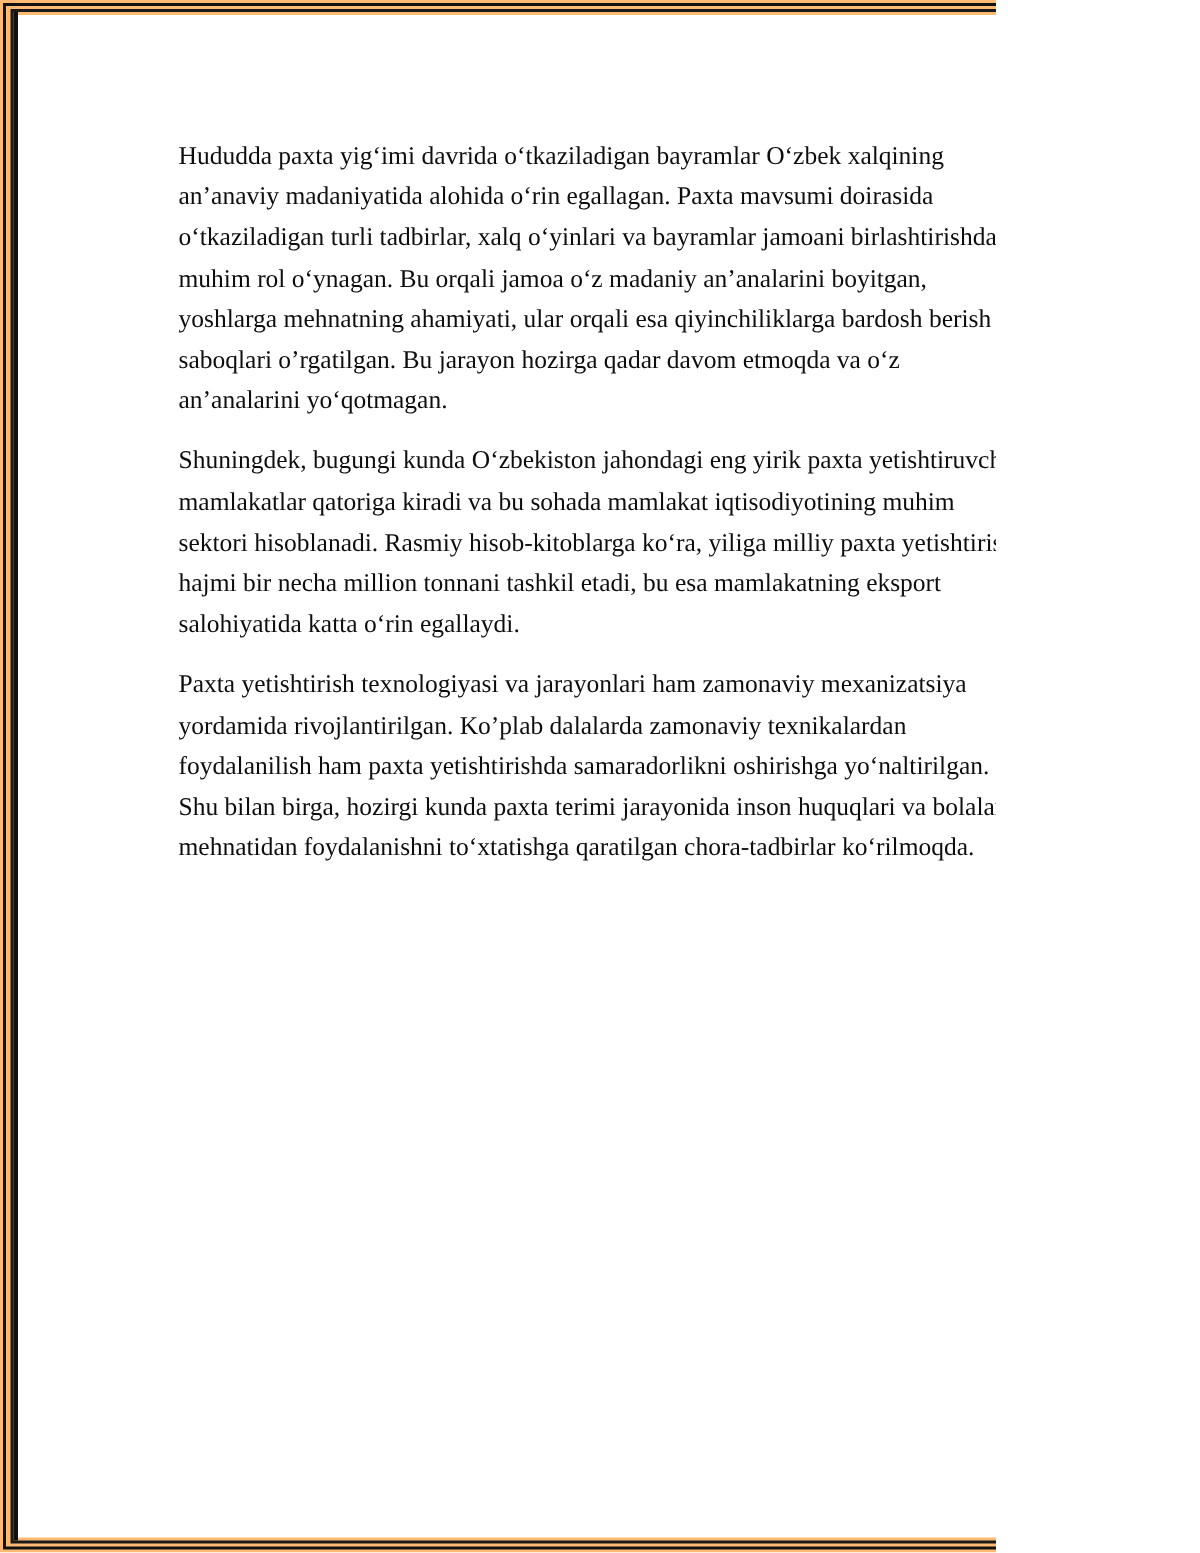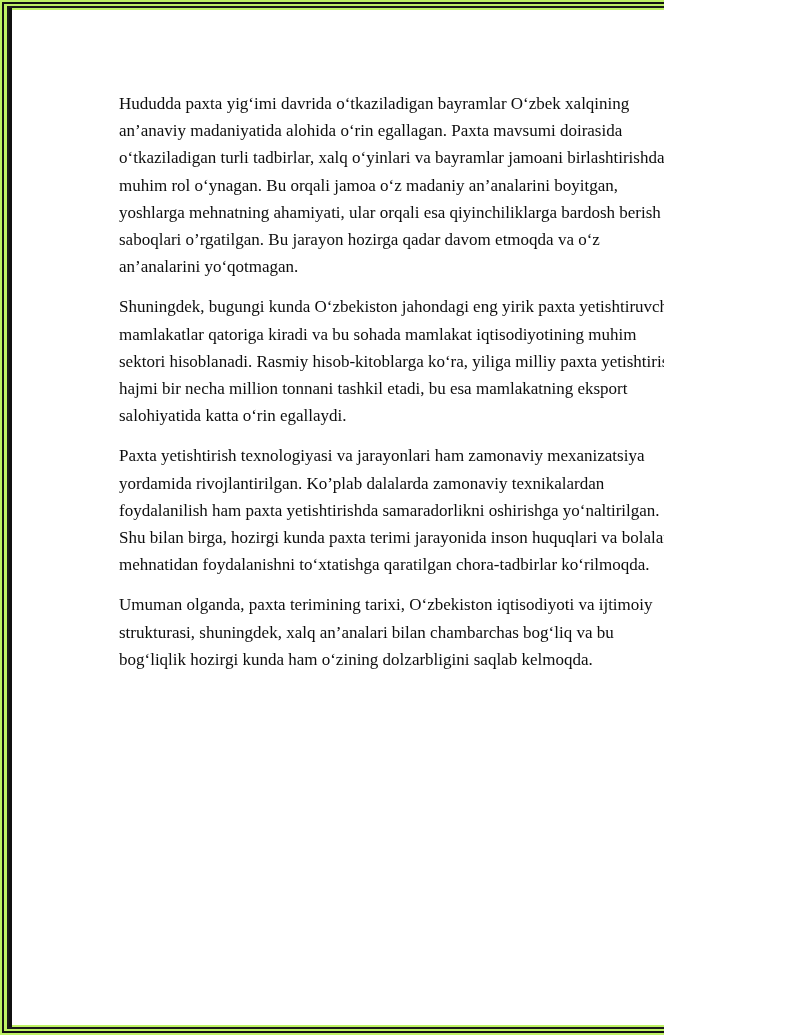--- a/index.html
+++ b/index.html
@@ -6,21 +6,21 @@
   html, body {
     margin: 0;
     padding: 0;
     background: #ffffff;
   }
 
   .page-canvas {
     position: relative;
     width: 664px;
     height: 1035px;
-    background: #bef264;
+    background: #fdba74;
     overflow: hidden;
     box-sizing: border-box;
   }
 
   
   .frame-outer {
     position: absolute;
     left: 2px;
     top: 2px;
     width: 796px;
@@ -102,19 +102,18 @@
   <div class="page-sheet">
 
     <div class="document-body">
 
       <p class="doc-paragraph">Hududda paxta yigʻimi davrida oʻtkaziladigan bayramlar Oʻzbek xalqining anʼanaviy madaniyatida alohida oʻrin egallagan. Paxta mavsumi doirasida oʻtkaziladigan turli tadbirlar, xalq oʻyinlari va bayramlar jamoani birlashtirishda muhim rol oʻynagan. Bu orqali jamoa oʻz madaniy anʼanalarini boyitgan, yoshlarga mehnatning ahamiyati, ular orqali esa qiyinchiliklarga bardosh berish saboqlari oʼrgatilgan. Bu jarayon hozirga qadar davom etmoqda va oʻz anʼanalarini yoʻqotmagan.</p>
 
       <p class="doc-paragraph">Shuningdek, bugungi kunda Oʻzbekiston jahondagi eng yirik paxta yetishtiruvchi mamlakatlar qatoriga kiradi va bu sohada mamlakat iqtisodiyotining muhim sektori hisoblanadi. Rasmiy hisob-kitoblarga koʻra, yiliga milliy paxta yetishtirish hajmi bir necha million tonnani tashkil etadi, bu esa mamlakatning eksport salohiyatida katta oʻrin egallaydi.</p>
 
       <p class="doc-paragraph">Paxta yetishtirish texnologiyasi va jarayonlari ham zamonaviy mexanizatsiya yordamida rivojlantirilgan. Koʼplab dalalarda zamonaviy texnikalardan foydalanilish ham paxta yetishtirishda samaradorlikni oshirishga yoʻnaltirilgan. Shu bilan birga, hozirgi kunda paxta terimi jarayonida inson huquqlari va bolalar mehnatidan foydalanishni toʻxtatishga qaratilgan chora-tadbirlar koʻrilmoqda.</p>
 
-      <p class="doc-paragraph">Umuman olganda, paxta terimining tarixi, Oʻzbekiston iqtisodiyoti va ijtimoiy strukturasi, shuningdek, xalq anʼanalari bilan chambarchas bogʻliq va bu bogʻliqlik hozirgi kunda ham oʻzining dolzarbligini saqlab kelmoqda.</p>
 
     </div>
 
   </div>
 
 </div>
 
 </body></html>

